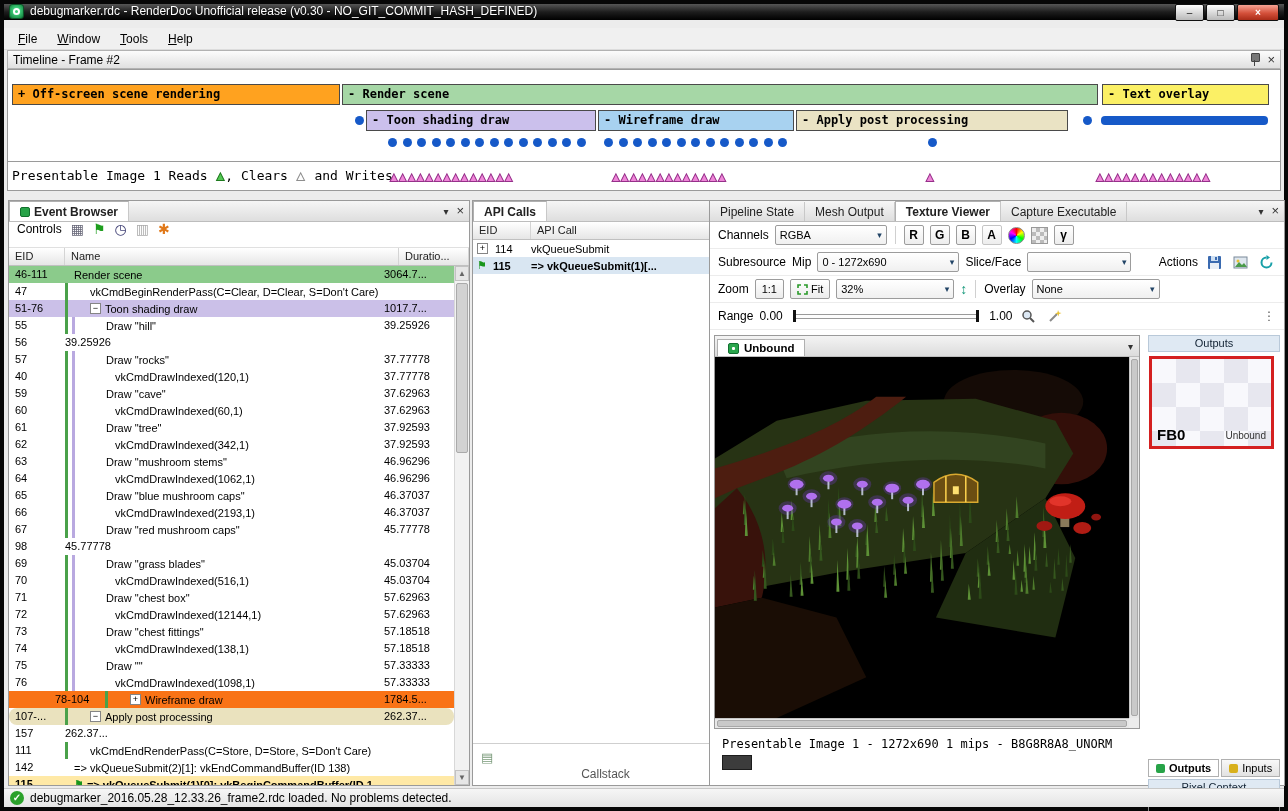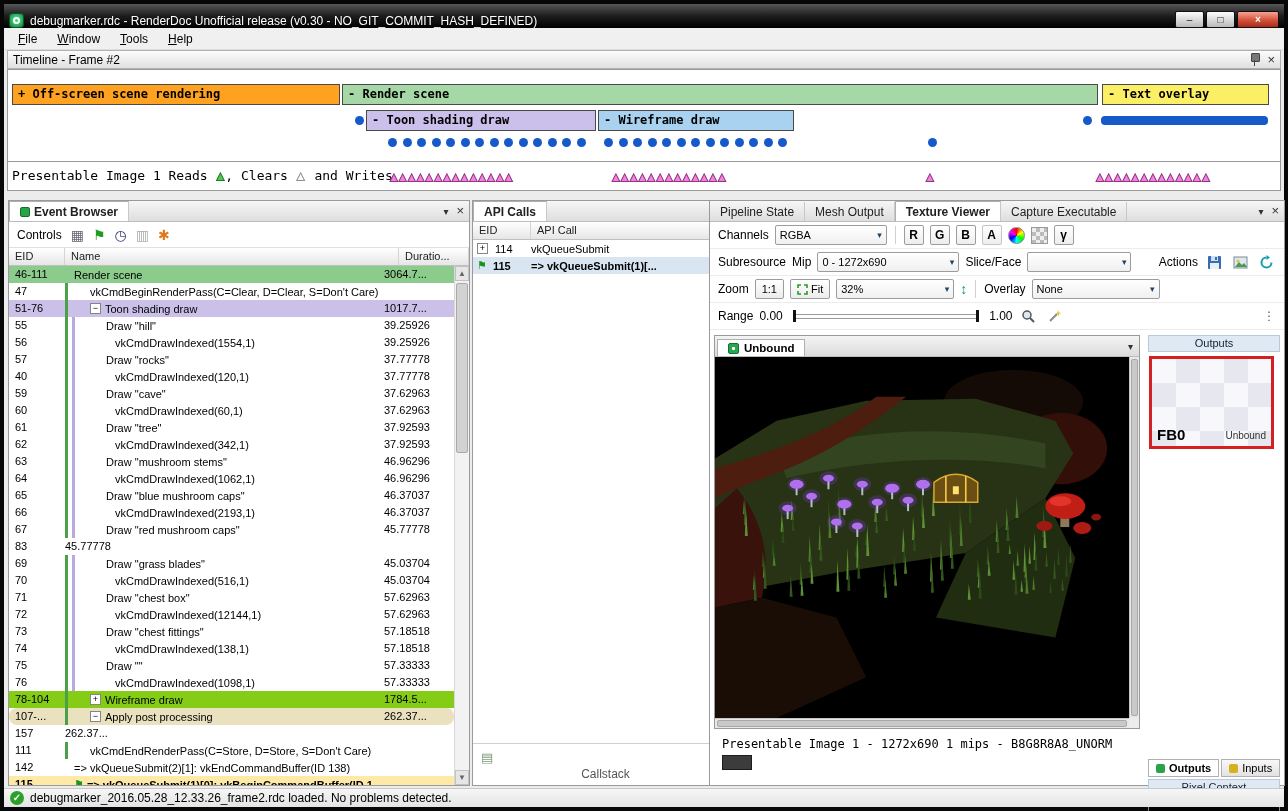--- a/index.html
+++ b/index.html
@@ -1,21 +1,21 @@
 <!DOCTYPE html>
 <html><head>
 <meta charset="utf-8">
 <style>
 *{box-sizing:border-box;margin:0;padding:0}
 html,body{width:1288px;height:811px;overflow:hidden}
 body{font-family:"Liberation Sans",sans-serif;background:#000;position:relative;font-size:12px;color:#000}
 .win{position:absolute;inset:0;border:4px solid #070707;background:#ececec}
 
 
-.titlebar{position:absolute;left:0;right:0;top:0;height:24px;background:linear-gradient(#565656 0%,#1d1d1d 50%,#000 100%);display:flex;align-items:flex-end;gap:6px;padding:0 5px;color:#fff}
+.titlebar{position:absolute;left:0;right:0;top:0;height:16px;background:linear-gradient(#565656 0%,#1d1d1d 50%,#000 100%);display:flex;align-items:flex-start;gap:6px;padding:0 5px;color:#fff}
 .app-icon{width:15px;height:15px;border-radius:3px;background:radial-gradient(circle at 50% 45%,#3fce7a 0 35%,#15843f 90%);border:1px solid #0b5427;position:relative;flex:none}
 .app-icon::after{content:"";position:absolute;inset:3px;border:2px solid #fff;border-radius:50%}
 .title-text{font-size:12px;text-shadow:0 1px 2px #000;flex:1;white-space:nowrap;overflow:hidden}
 .cap-btns{display:flex;gap:2px}
 .cap-btn{width:29px;height:17px;border:1px solid #101010;border-radius:2px;background:linear-gradient(#fdfdfd,#b9b9b9);color:#1a1a1a;font-size:10px;line-height:15px;text-align:center;cursor:default}
 .cap-btn.close{width:42px;background:linear-gradient(#f6a394,#d4503a 55%,#a92c18);color:#fff;font-weight:bold}
 
 
 .menubar{position:absolute;left:0;right:0;top:24px;height:22px;background:#f0f0f0;border-bottom:1px solid #dcdcdc;display:flex;align-items:center;padding-left:4px}
 .menu-item{padding:3px 10px;font-size:12px}
@@ -46,21 +46,21 @@
 
 .panel{position:absolute;top:196px;height:586px;background:#fff;border:1px solid #9a9a9a}
 .ptabs{height:21px;background:linear-gradient(#f6f6f6,#dedede);border-bottom:1px solid #bdbdbd;display:flex;align-items:flex-end}
 .ptab{padding:3px 10px 2px;font-size:12px;border-right:1px solid #c8c8c8;display:flex;align-items:center;gap:4px;color:#222;white-space:nowrap}
 .ptab.active{background:#fff;border-top:1px solid #b0b0b0;border-left:1px solid #b0b0b0;font-weight:bold}
 .ptab .dot-green{width:10px;height:10px;border-radius:2px;background:#27a348;border:1px solid #11702c}
 .ptabs .hdr-icons{padding-right:5px;align-self:center}
 
 
 .eb-panel{left:4px;width:462px}
-.eb-controls{height:26px;border-bottom:1px solid #e0e0e0;display:flex;align-items:center;gap:9px;padding:0 8px;font-size:12px}
+.eb-controls{height:26px;border-bottom:1px solid #e0e0e0;display:flex;gap:9px;padding:0 8px;font-size:12px}
 .ctrl-icon{font-size:14px;line-height:14px}
 .thead{display:flex;height:18px;background:linear-gradient(#ffffff,#e6e6e6);border-bottom:1px solid #c0c0c0;font-size:11px;color:#222}
 .th{padding:2px 0 0 6px;border-right:1px solid #d4d4d4;white-space:nowrap;overflow:hidden}
 .eb-rows{position:absolute;left:0;right:15px;top:65px;bottom:0;overflow:hidden}
 .erow{display:flex;height:17px;font-size:11px;align-items:stretch;white-space:nowrap}
 .c-eid{width:56px;padding:2px 0 0 6px;flex:none;overflow:hidden}
 .c-name{flex:1;display:flex;align-items:center;overflow:hidden}
 .c-dur{width:70px;padding-top:2px;flex:none;overflow:hidden}
 .guide{width:3px;margin-right:4px;flex:none;align-self:stretch}
 .ind{flex:none}
@@ -171,20 +171,21 @@
       <span class="pin-icon"></span>
       <span class="x-icon">×</span>
     </span>
   </div>
   <div class="tl-body" id="tl-canvas">
       <div class="tl-bar" style="top: 14px; left: 334px; width: 756px; background: rgb(166, 215, 166);">- Render scene</div>
       <div class="tl-bar" style="top: 14px; left: 4px; width: 328px; background: rgb(255, 162, 31);">+ Off-screen scene rendering</div>
       <div class="tl-bar" style="top: 14px; left: 1094px; width: 167px; background: rgb(251, 240, 101);">- Text overlay</div>
       <div class="tl-bar" style="top: 40px; left: 358px; width: 230px; background: rgb(203, 192, 236);">- Toon shading draw</div>
       <div class="tl-bar" style="top: 40px; left: 590px; width: 196px; background: rgb(168, 210, 240);">- Wireframe draw</div>
+      <div class="tl-bar" style="top: 40px; left: 788px; width: 272px; background: rgb(234, 227, 196);">- Apply post processing</div>
       <div class="tl-dot" style="top: 46px; left: 347px; background: rgb(22, 89, 200);"></div>
       <div class="tl-dot" style="top: 46px; left: 1075px; background: rgb(22, 89, 200);"></div>
       <div class="tl-pill" style="top: 46px; left: 1093px; width: 167px; background: rgb(22, 89, 200);"></div>
       <div class="tl-dot" style="top: 68px; left: 380px; background: rgb(22, 89, 200);"></div>
       <div class="tl-dot" style="top: 68px; left: 394.5px; background: rgb(22, 89, 200);"></div>
       <div class="tl-dot" style="top: 68px; left: 409px; background: rgb(22, 89, 200);"></div>
       <div class="tl-dot" style="top: 68px; left: 423.5px; background: rgb(22, 89, 200);"></div>
       <div class="tl-dot" style="top: 68px; left: 438px; background: rgb(22, 89, 200);"></div>
       <div class="tl-dot" style="top: 68px; left: 452.5px; background: rgb(22, 89, 200);"></div>
       <div class="tl-dot" style="top: 68px; left: 467px; background: rgb(22, 89, 200);"></div>
@@ -271,26 +272,20 @@
           <div class="c-name">
             <span class="guide" style="background: rgb(74, 161, 74);"></span>
             <span class="guide" style="background: rgb(185, 169, 224);"></span>
             <span class="ind" style="width: 27px;"></span>
             <span class="">Draw "hill"</span>
           </div>
           <div class="c-dur">39.25926</div>
         </div>
         <div class="erow">
           <div class="c-eid">56</div>
-          <div class="c-name">
-            <span class="guide" style="background: rgb(74, 161, 74);"></span>
-            <span class="guide" style="background: rgb(185, 169, 224);"></span>
-            <span class="ind" style="width: 36px;"></span>
-            <span class="">vkCmdDrawIndexed(1554,1)</span>
-          </div>
           <div class="c-dur">39.25926</div>
         </div>
         <div class="erow">
           <div class="c-eid">57</div>
           <div class="c-name">
             <span class="guide" style="background: rgb(74, 161, 74);"></span>
             <span class="guide" style="background: rgb(185, 169, 224);"></span>
             <span class="ind" style="width: 27px;"></span>
             <span class="">Draw "rocks"</span>
           </div>
@@ -390,21 +385,21 @@
           <div class="c-eid">67</div>
           <div class="c-name">
             <span class="guide" style="background: rgb(74, 161, 74);"></span>
             <span class="guide" style="background: rgb(185, 169, 224);"></span>
             <span class="ind" style="width: 27px;"></span>
             <span class="">Draw "red mushroom caps"</span>
           </div>
           <div class="c-dur">45.77778</div>
         </div>
         <div class="erow">
-          <div class="c-eid">83</div>
+          <div class="c-eid">98</div>
           <div class="c-dur">45.77778</div>
         </div>
         <div class="erow">
           <div class="c-eid">69</div>
           <div class="c-name">
             <span class="guide" style="background: rgb(74, 161, 74);"></span>
             <span class="guide" style="background: rgb(185, 169, 224);"></span>
             <span class="ind" style="width: 27px;"></span>
             <span class="">Draw "grass blades"</span>
           </div>
@@ -473,21 +468,21 @@
         <div class="erow">
           <div class="c-eid">76</div>
           <div class="c-name">
             <span class="guide" style="background: rgb(74, 161, 74);"></span>
             <span class="guide" style="background: rgb(185, 169, 224);"></span>
             <span class="ind" style="width: 36px;"></span>
             <span class="">vkCmdDrawIndexed(1098,1)</span>
           </div>
           <div class="c-dur">57.33333</div>
         </div>
-        <div class="erow" style="background: #84cc16;">
+        <div class="erow" style="background: #f97316; padding-left: 40px;">
           <div class="c-eid">78-104</div>
           <div class="c-name">
             <span class="guide" style="background: rgb(74, 161, 74);"></span>
             <span class="ind" style="width: 18px;"></span>
             <span class="exp">+</span>
             <span class="">Wireframe draw</span>
           </div>
           <div class="c-dur">1784.5...</div>
         </div>
         <div class="erow" style="background: rgb(234, 226, 190); border-radius: 8px;">

